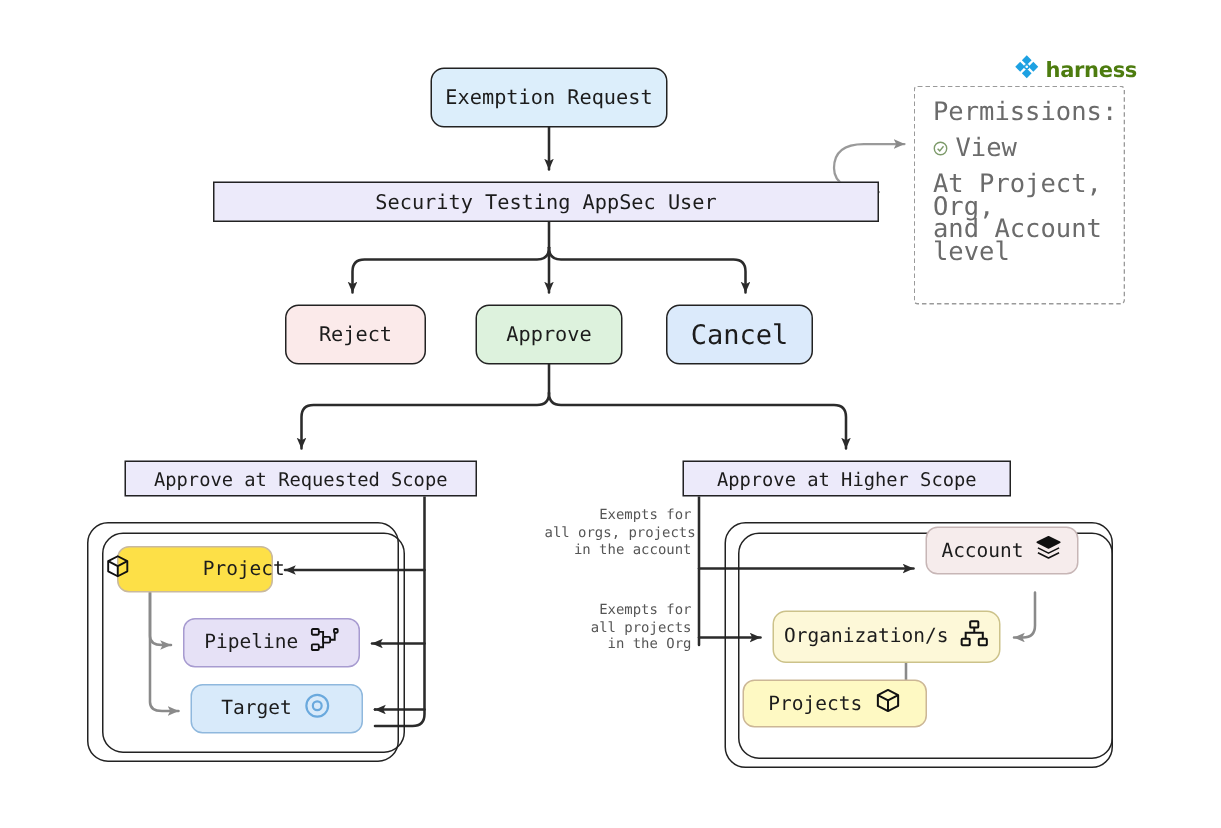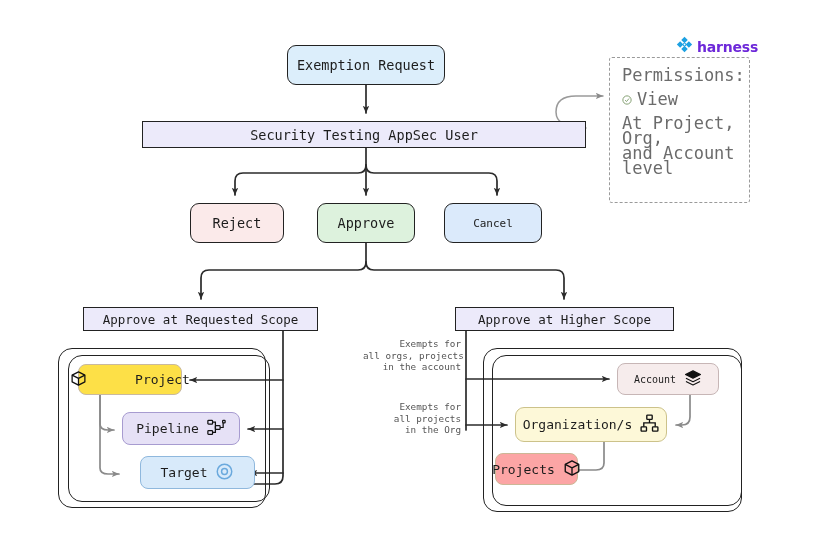--- a/index.html
+++ b/index.html
@@ -16,67 +16,67 @@
   #exemption-request{left:287px;top:45px;width:158px;height:40px;background:#dceefb;
       border:1.6px solid #222;border-radius:9px;font-size:13.5px;text-align:right;}
   #appsec-user{left:142px;top:121px;width:444px;height:27px;background:#eceafa;
       border:1.6px solid #222;border-radius:0px;font-size:13.5px;}
 
   #reject-node{left:190px;top:203px;width:94px;height:40px;background:#fbeaea;
       border:1.6px solid #222;border-radius:9px;font-size:13.5px;}
   #approve-node{left:317px;top:203px;width:98px;height:40px;background:#ddf2dd;
       border:1.6px solid #222;border-radius:9px;font-size:13.5px;}
   #cancel-node{left:444px;top:203px;width:98px;height:40px;background:#dbeafb;
-      border:1.6px solid #222;border-radius:9px;font-size:11px;}
+      border:1.6px solid #222;border-radius:9px;font-size:18px;}
 
   #scope-requested{left:83px;top:307px;width:235px;height:24px;background:#eceafa;
       border:1.6px solid #222;font-size:12.5px;}
   #scope-higher{left:455px;top:307px;width:219px;height:24px;background:#eceafa;
       border:1.6px solid #222;font-size:12.5px;}
 
   
   .cluster{position:absolute;border:1.6px solid #222;border-radius:14px;background:transparent;}
   #cluster-left-outer{left:58px;top:348px;width:206px;height:158px;}
   #cluster-left-inner{left:68px;top:355px;width:200px;height:145px;}
   #cluster-right-outer{left:483px;top:348px;width:257px;height:162px;}
   #cluster-right-inner{left:492px;top:355px;width:248px;height:149px;}
 
   
   #project-node{left:78px;top:364px;width:104px;height:31px;background:#fde047;
       border:1.1px solid #c9b99f;border-radius:8px;font-size:13px;gap:48px;}
   #pipeline-node{left:122px;top:412px;width:118px;height:33px;background:#e6e1f6;
       border:1.1px solid #a79bd0;border-radius:8px;font-size:13px;}
-  #target-node{left:140px;top:456px;width:115px;height:33px;background:#d8eafa;
+  #target-node{left:127px;top:456px;width:115px;height:33px;background:#d8eafa;
       border:1.1px solid #8fb8dd;border-radius:8px;font-size:13px;}
 
-  #account-node{left:617px;top:363px;width:102px;height:32px;background:#f6ecec;
-      border:1.1px solid #c7b6b6;border-radius:8px;font-size:10px;}
+  #account-node{left:617px;top:351px;width:102px;height:32px;background:#f6ecec;
+      border:1.1px solid #c7b6b6;border-radius:8px;font-size:13px;}
   #organization-node{left:515px;top:407px;width:152px;height:35px;background:#fdf8d8;
       border:1.1px solid #ccc28a;border-radius:9px;font-size:13px;}
-  #projects-node{left:495px;top:453px;width:83px;height:32px;background:#fca5a5;
+  #projects-node{left:495px;top:453px;width:123px;height:32px;background:#fef9c3;
       border:1.1px solid #ccb796;border-radius:8px;font-size:13px;}
 
   
   #permissions-panel{position:absolute;left:609px;top:57px;width:141px;height:146px;
       border:1.4px dashed #9a9a9a;border-radius:3px;box-sizing:border-box;
       padding:10px 0 0 12px;color:#6b6b6b;font-size:17px;line-height:15px;}
   #permissions-panel .perm-row{display:flex;align-items:flex-start;gap:5px;}
   .check-ic{width:10px;height:10px;flex:0 0 10px;}
   .perm-gap{height:9px;}
 
   
   .edge-note{position:absolute;color:#555;font-size:9.3px;line-height:11.6px;
       text-align:right;white-space:pre;}
   #note-account{left:363px;top:338px;width:98px;}
   #note-org{left:363px;top:401px;width:98px;}
 
   
   #harness-logo{position:absolute;left:676px;top:36px;display:flex;align-items:center;gap:4px;}
   #harness-wordmark{font-family:"DejaVu Sans","Liberation Sans",sans-serif;
-      font-size:14px;font-weight:700;color:#6d28d9;letter-spacing:-0.2px;}
+      font-size:14px;font-weight:700;color:#4d7c0f;letter-spacing:-0.2px;}
   .ic{flex:0 0 auto;display:block;}
 </style>
 </head>
 <body>
 
 <div class="canvas">
 
   <svg class="wires" viewBox="0 0 814 552">
     <defs>
       <marker id="ah" markerWidth="9" markerHeight="9" refX="7.2" refY="3.2" orient="auto" markerUnits="userSpaceOnUse">

